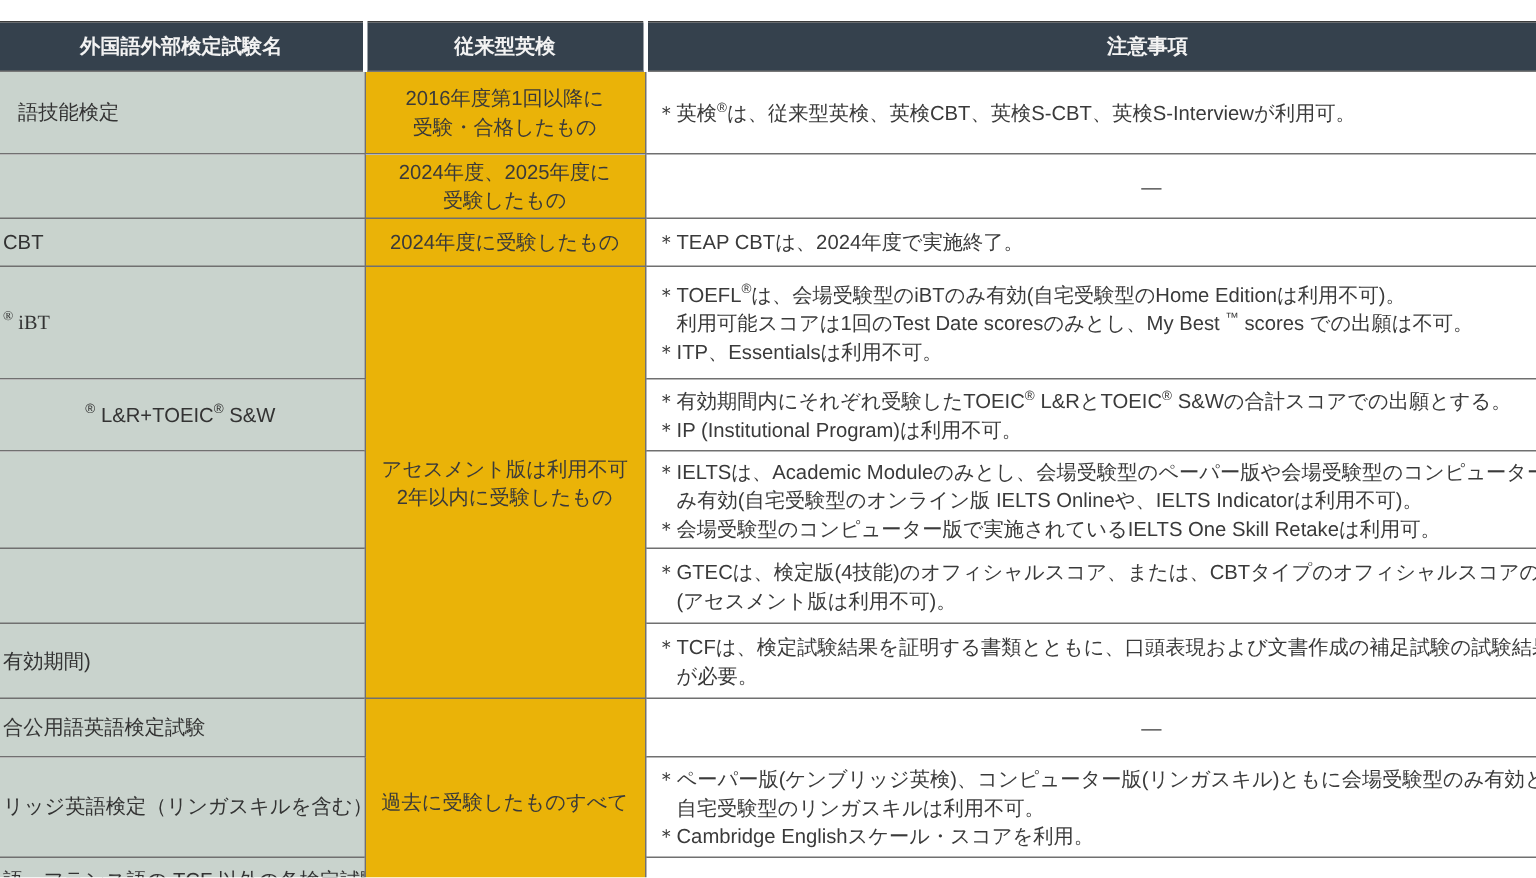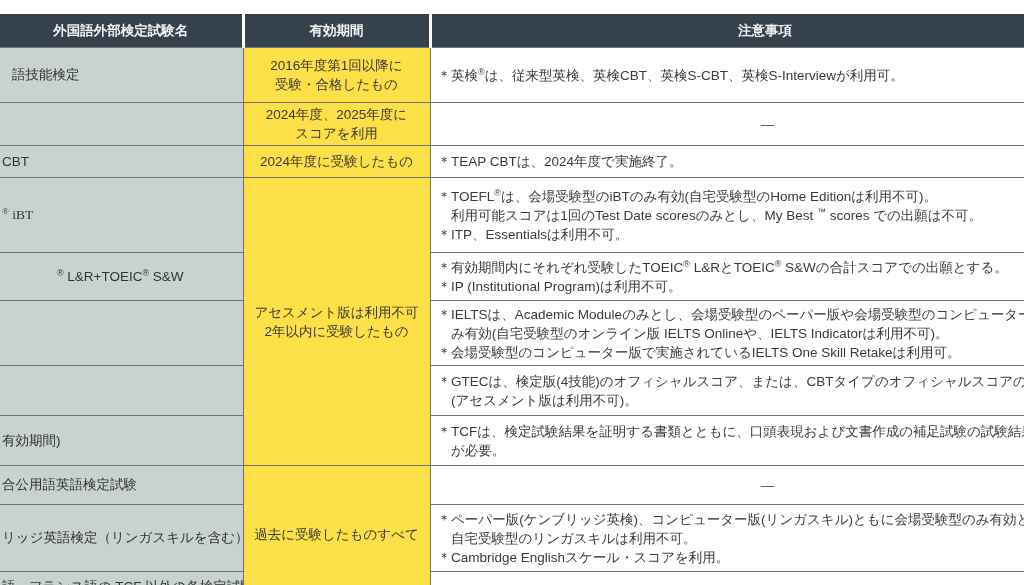--- a/index.html
+++ b/index.html
@@ -21,58 +21,58 @@
   }
   th:first-child{border-left:none;}
   td{border:1px solid #707070;vertical-align:middle;overflow:hidden;}
   td:first-child{border-left:none;}
   tr.last td{border-bottom:3px solid #262626;}
   td.name{
     background:#c9d3cd;font-size:13.5px;padding:2px 4px 2px 2px;
     white-space:pre;color:#333;
   }
   td.period{
-    background:#fde047;font-size:13.5px;text-align:center;line-height:19px;
+    background:#eab308;font-size:13.5px;text-align:center;line-height:19px;
     white-space:pre-line;padding:2px 4px;
   }
   td.notes{background:#fff;padding:3px 2px 3px 7px;}
   td.notes .note-line{font-size:13.5px;line-height:19px;white-space:pre;overflow:hidden;}
   td.notes.center{text-align:center;color:#4a4a4a;font-size:14px;}
   sup{font-size:9px;line-height:0;vertical-align:super;}
 </style>
 </head>
 <body>
 
 <div id="screen">
   <table class="exam">
     <colgroup>
         <col class="c1">
         <col class="c2">
         <col class="c3">
       </colgroup>
     <thead>
       <tr>
         <th>外国語外部検定試験名</th>
-        <th>有効期間</th>
+        <th>従来型英検</th>
         <th>注意事項</th>
       </tr>
     </thead>
     <tbody id="exam-tbody">
         <tr>
           <td class="name" style="height: 50px; padding-left: 12px;">語技能検定</td>
           <td class="period">2016年度第1回以降に
 受験・合格したもの</td>
           <td class="notes">
             <div class="note-line">＊英検<sup>®</sup>は、従来型英検、英検CBT、英検S-CBT、英検S-Interviewが利用可。</div>
           </td>
         </tr>
         <tr>
           <td class="name" style="height: 37px;"></td>
           <td class="period">2024年度、2025年度に
-スコアを利用</td>
+受験したもの</td>
           <td class="notes center">
             <div class="note-line">—</div>
           </td>
         </tr>
         <tr>
           <td class="name" style="height: 27px;">CBT</td>
           <td class="period">2024年度に受験したもの</td>
           <td class="notes">
             <div class="note-line">＊TEAP CBTは、2024年度で実施終了。</div>
           </td>

